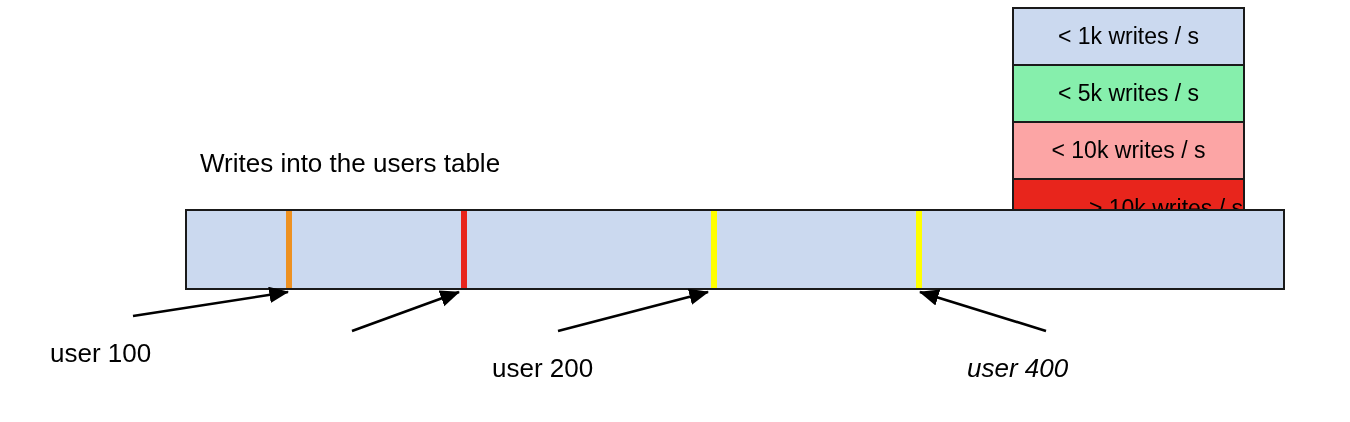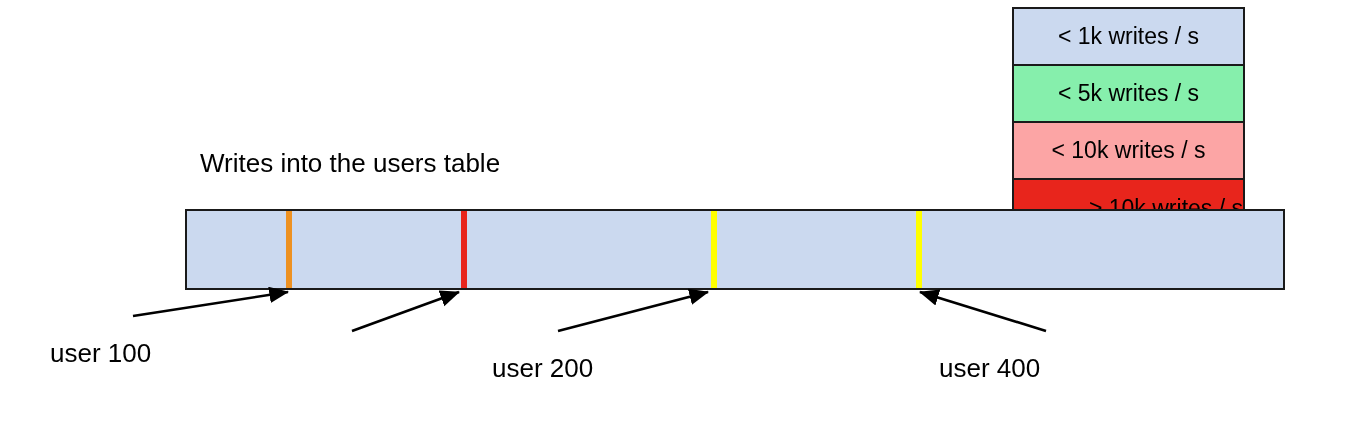--- a/index.html
+++ b/index.html
@@ -126,15 +126,15 @@
       </marker>
     </defs>
     <line x1="133" y1="316" x2="288" y2="292" stroke="#000000" stroke-width="2.6" marker-end="url(#ah)"></line>
     <line x1="352" y1="331" x2="459" y2="292" stroke="#000000" stroke-width="2.6" marker-end="url(#ah)"></line>
     <line x1="558" y1="331" x2="708" y2="292" stroke="#000000" stroke-width="2.6" marker-end="url(#ah)"></line>
     <line x1="1046" y1="331" x2="920" y2="292" stroke="#000000" stroke-width="2.6" marker-end="url(#ah)"></line>
   </svg>
 
   <div class="user-label" style="left:50px; top:340px;">user 100</div>
   <div class="user-label" style="left:492px; top:355px;">user 200</div>
-  <div class="user-label" style="left:939px; top:355px;">user 400</div>
+  <div class="user-label" style="left:967px; top:355px;font-style:italic;">user 400</div>
 
 </div>
 
 </body></html>

